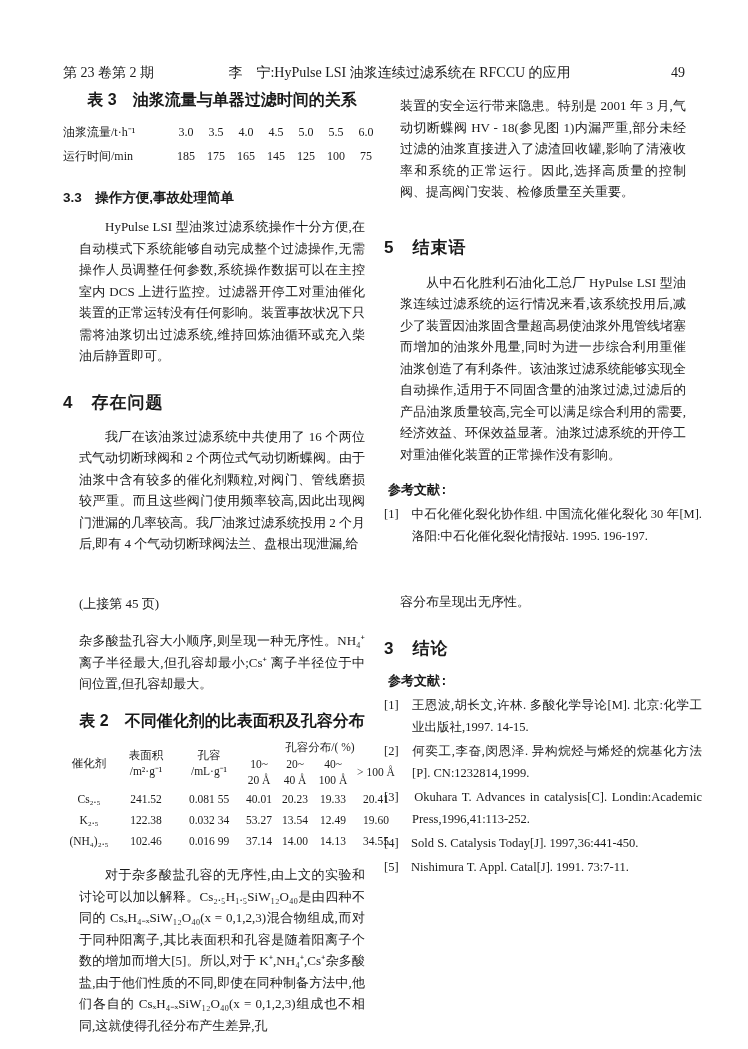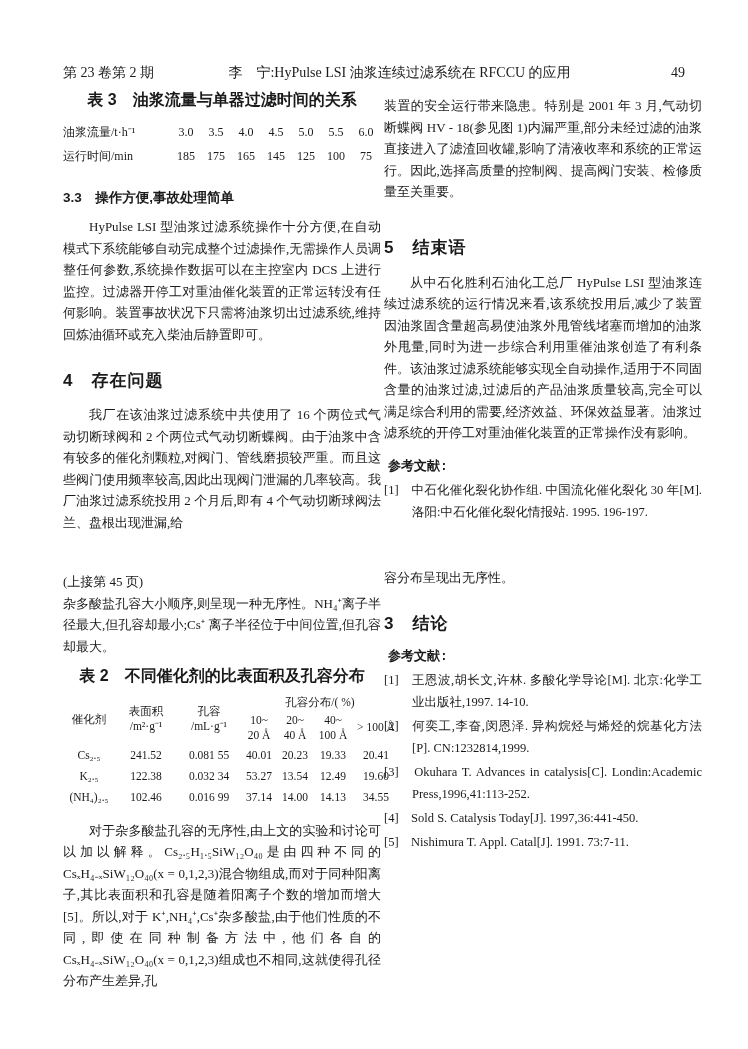--- a/index.html
+++ b/index.html
@@ -30,21 +30,21 @@
   .page-header .right { min-width: 40px; text-align: right; }
 
   .col {
     position: absolute;
     width: 318px;
   }
   .col-left  { left: 63px;  top: 90px; }
   .col-right { left: 384px; top: 88px; }
 
   .para {
-    margin: 0;
+    margin: 16px;
     font-size: 13px;
     line-height: 21.5px;
     text-align: justify;
     text-indent: 2em;
   }
   .para.no-indent { text-indent: 0; }
 
   .h-big {
     margin: 0;
     font-family: "Liberation Sans", sans-serif;
@@ -249,19 +249,19 @@
   <p class="para mt-para5">从中石化胜利石油化工总厂 HyPulse LSI 型油浆连续过滤系统的运行情况来看,该系统投用后,减少了装置因油浆固含量超高易使油浆外甩管线堵塞而增加的油浆外甩量,同时为进一步综合利用重催油浆创造了有利条件。该油浆过滤系统能够实现全自动操作,适用于不同固含量的油浆过滤,过滤后的产品油浆质量较高,完全可以满足综合利用的需要,经济效益、环保效益显著。油浆过滤系统的开停工对重油催化装置的正常操作没有影响。</p>
 
   <div class="refs-heading mt-refs1">参考文献:</div>
   <div class="ref">[1]　中石化催化裂化协作组. 中国流化催化裂化 30 年[M]. 洛阳:中石化催化裂化情报站. 1995. 196-197.</div>
 
   <p class="para no-indent mt-close">容分布呈现出无序性。</p>
 
   <h2 class="h-big mt-sec3">3　结论</h2>
 
   <div class="refs-heading mt-refs2">参考文献:</div>
-  <div class="ref">[1]　王恩波,胡长文,许林. 多酸化学导论[M]. 北京:化学工业出版社,1997. 14-10.</div>
+  <div class="ref">[1]　王恩波,胡长文,许林. 多酸化学导论[M]. 北京:化学工业出版社,1997. 14-15.</div>
   <div class="ref">[2]　何奕工,李奋,闵恩泽. 异构烷烃与烯烃的烷基化方法[P]. CN:1232814,1999.</div>
   <div class="ref">[3]　Okuhara T. Advances in catalysis[C]. Londin:Academic Press,1996,41:113-252.</div>
   <div class="ref">[4]　Sold S. Catalysis Today[J]. 1997,36:441-450.</div>
   <div class="ref">[5]　Nishimura T. Appl. Catal[J]. 1991. 73:7-11.</div>
 
 </div>
 
 </body></html>

